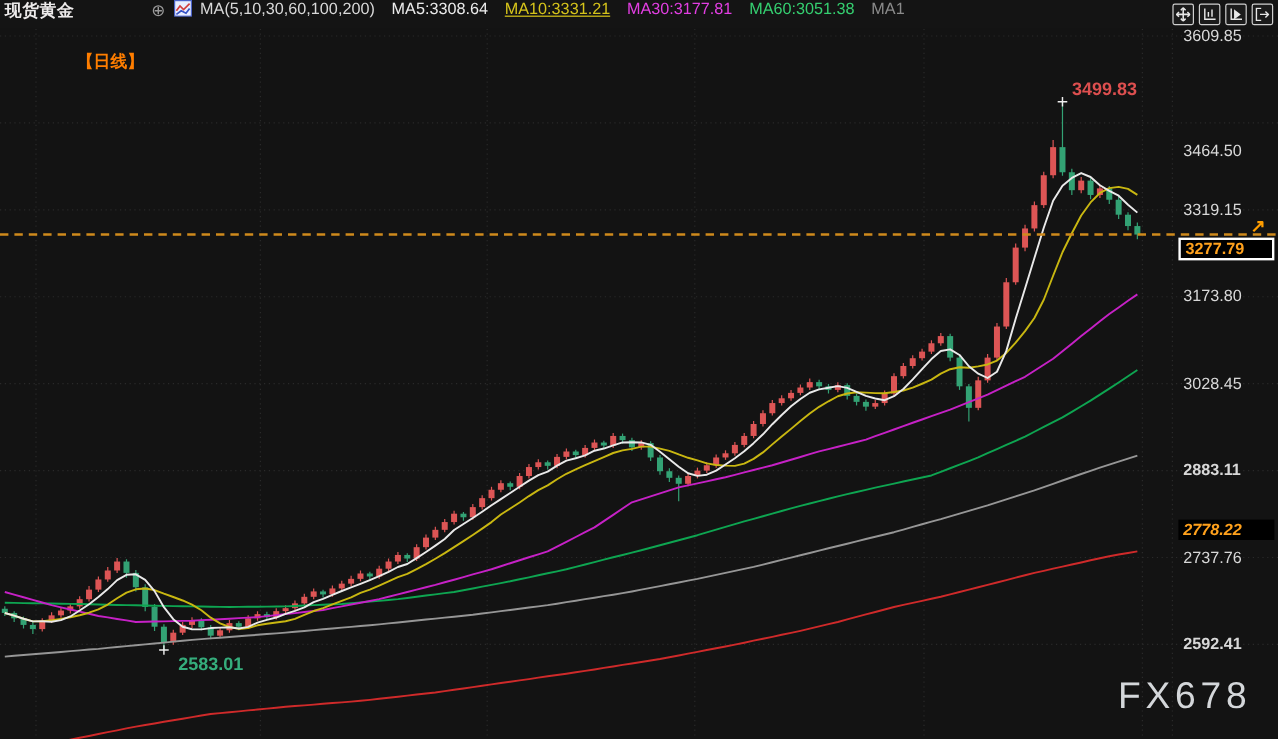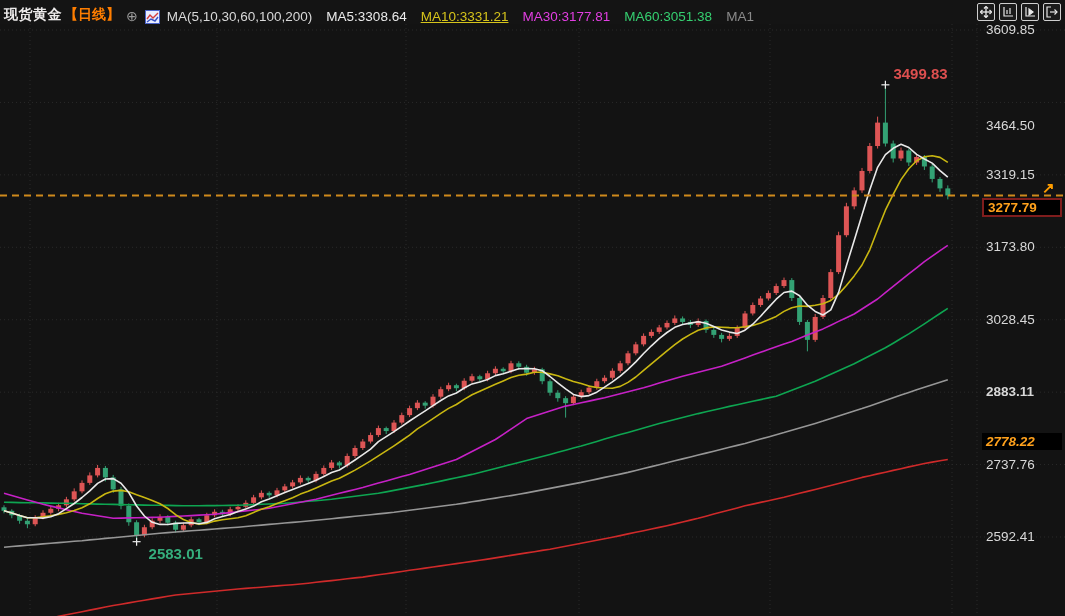--- a/index.html
+++ b/index.html
@@ -1,36 +1,36 @@
 <!DOCTYPE html>
 <html><head>
 <meta charset="utf-8">
 <style>
   html,body{margin:0;padding:0;background:#131313;}
   .screen{position:relative;width:1065px;height:616px;background:#131313;overflow:hidden;
           font-family:"Liberation Sans",sans-serif;}
   
-  .hdr{position:absolute;top:0;left:0;width:1065px;height:24px;display:flex;align-items:flex-end;
+  .hdr{position:absolute;top:0;left:0;width:1065px;height:24px;display:flex;align-items:flex-start;
        background:#141414;z-index:5;}
   .hdr .title{color:#eceaea;font-size:14px;font-weight:bold;margin-left:4px;letter-spacing:.5px;}
   .hdr .period{color:#ff7e00;font-size:14px;font-weight:bold;margin-left:2px;margin-top:43px;}
   .hdr .plus{color:#9a9a9a;font-size:14px;margin-left:6px;cursor:pointer;}
   .hdr .kicon{margin-left:7px;display:inline-flex;}
   .hdr .masum{color:#d8d8d8;font-size:13.5px;margin-left:7px;}
   .ma-val{font-size:13.5px;margin-left:14px;white-space:nowrap;}
   .toolbar{position:absolute;right:4px;top:3px;display:flex;gap:4px;}
   .tb-btn{width:16px;height:16px;border:1px solid #cfcfcf;border-radius:2px;display:inline-flex;
           align-items:center;justify-content:center;background:#1b1b1b;cursor:pointer;}
   
   .chart{position:absolute;top:24px;left:0;width:1065px;height:592px;}
   .chart svg{position:absolute;top:0;left:0;}
   .tick-label{position:absolute;left:986px;color:#d8d8d8;font-size:13.5px;z-index:1;}
   .price-tag{position:absolute;left:982px;width:76px;height:17px;line-height:17px;background:#000;
              color:#ffa11c;font-size:13.5px;font-weight:bold;padding-left:4px;z-index:3;}
-  .price-tag.current{border:2px solid #7f1d1d;height:15px;line-height:15px;width:72px;}
+  .price-tag.current{border:2px solid #ffffff;height:15px;line-height:15px;width:72px;}
   .arrow-glyph{position:absolute;left:1042px;color:#ff9d00;font-size:15px;font-weight:bold;z-index:4;}
   .watermark{position:absolute;right:22px;bottom:18px;color:#d4d7da;font-size:31px;
              letter-spacing:4px;z-index:2;}
 </style>
 </head>
 <body>
 
 <div class="screen">
 
   <div class="hdr">
@@ -366,20 +366,21 @@
         <text x="148.6" y="534.6802870241179" fill="#35ad7c" font-size="15" font-weight="bold" font-family="Liberation Sans, sans-serif">2583.01</text>
       </svg>
     <div id="axis-labels">
         <div class="tick-label" style="top: -2px;">3609.85</div>
         <div class="tick-label" style="top: 70.4px; margin-top: 24px;">3464.50</div>
         <div class="tick-label" style="top: 142.9px;">3319.15</div>
         <div class="tick-label" style="top: 215.3px;">3173.80</div>
         <div class="tick-label" style="top: 287.7px; text-align: center;">3028.45</div>
         <div class="tick-label" style="top: 360px; font-weight: bold;">2883.11</div>
         <div class="tick-label" style="top: 432.6px;">2737.76</div>
-        <div class="tick-label" style="top: 505px;">2592.41</div>
+        <div class="tick-label" style="top: 505px; font-weight: bold;">2592.41</div>
       </div>
     <div class="price-tag current" id="tag-current" style="top: 173.5px;">3277.79</div>
     <div class="price-tag" id="tag-level" style="top: 409px; font-style: italic;">2778.22</div>
     <span class="arrow-glyph" id="arrow-glyph" style="top: 154.5px;">↗</span>
+    <div class="watermark">FX678</div>
   </div>
 
 </div>
 
 </body></html>

